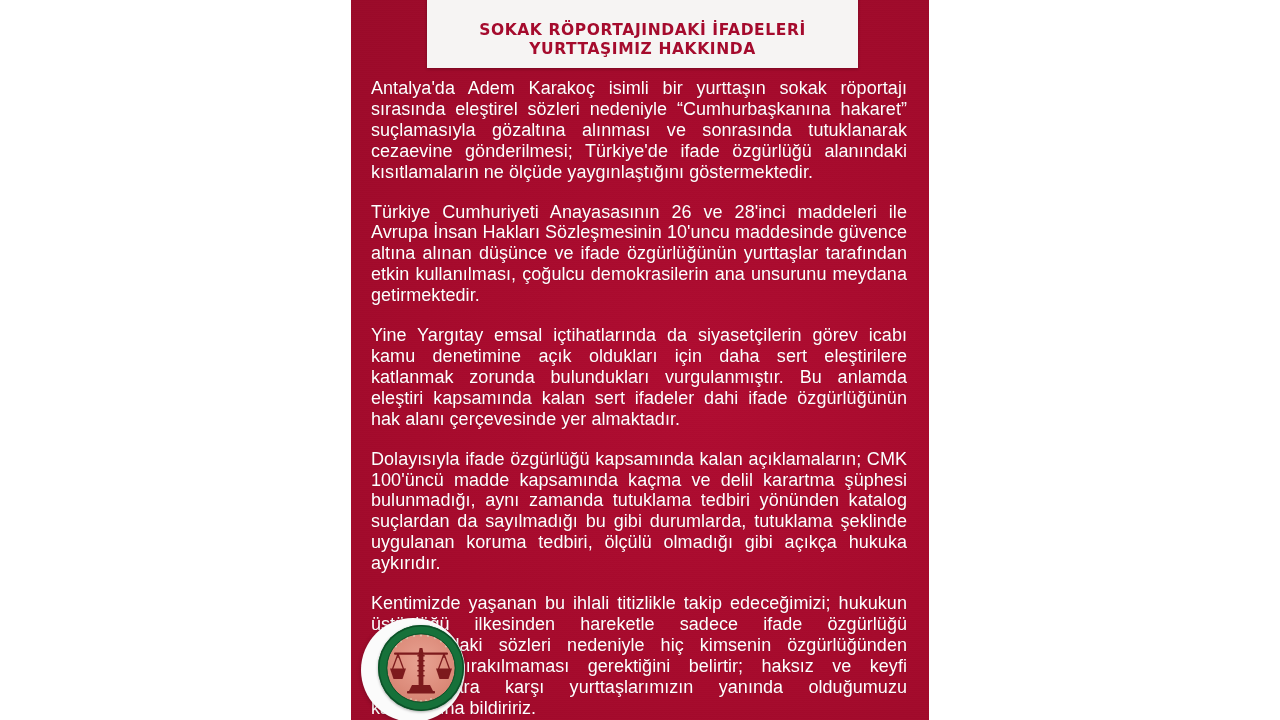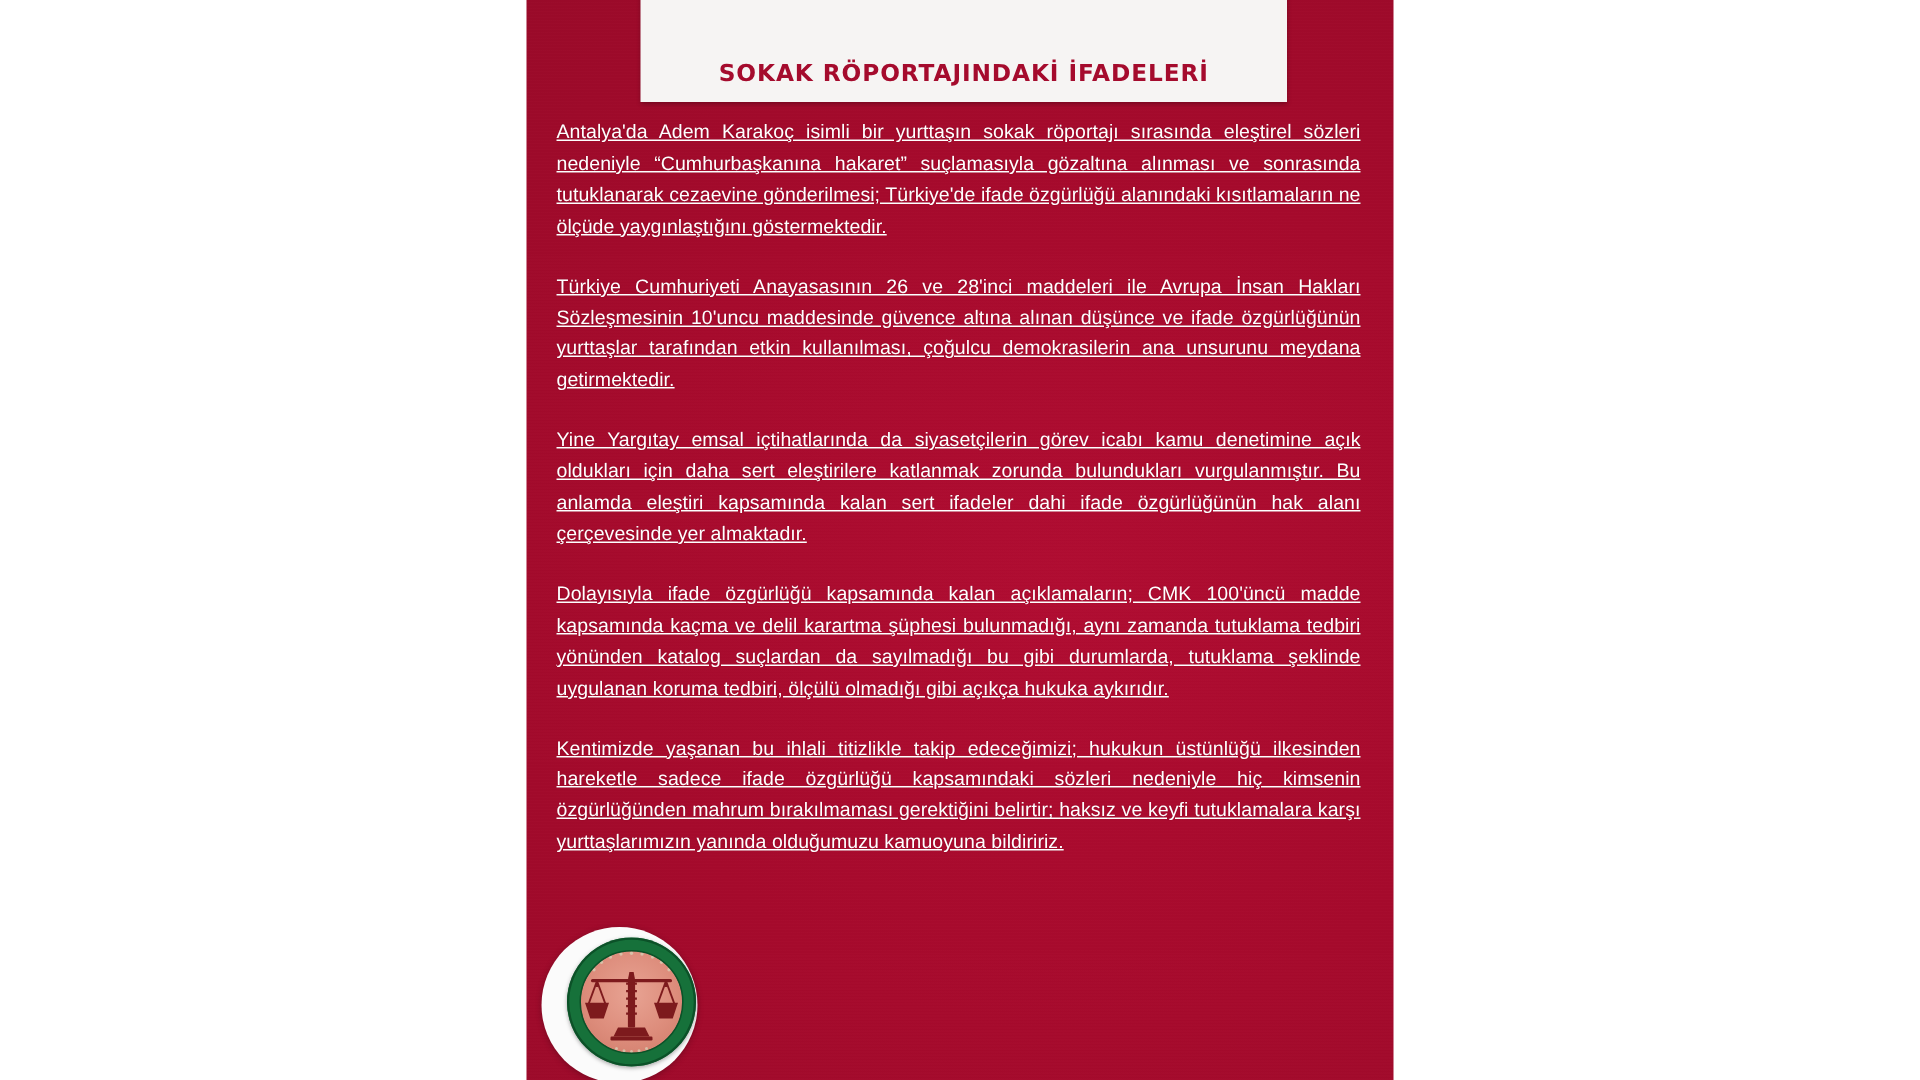--- a/index.html
+++ b/index.html
@@ -89,27 +89,26 @@
     position: absolute;
     left: 20px;              
     top: 78px;
     width: 552px;            
     z-index: 2;
   }
   #body-copy p {
     margin: 0 16px 19px 0;
     color: #ffffff;
     font-family: "Liberation Sans", sans-serif;
-    font-size: 13px;
+    font-size: 18px;
     line-height: 20.9px;
     text-align: justify;
     text-justify: inter-word;
     letter-spacing: 0.05px;
     text-shadow: 0 0 1px rgba(0,0,0,0.18);
-    text-decoration: underline;
   }
   #body-copy p:last-child { margin-bottom: 0; }
 
   
   #emblem-wrap {
     position: absolute;
     left: 18px;              
     top: 620px;
     width: 104px;
     height: 104px;
@@ -164,20 +163,21 @@
 
 <div id="viewer">
 
   <div class="frame-edge left"></div>
   <div class="frame-edge right"></div>
 
   <div id="poster">
 
     <div id="title-band">
       <div class="tline">SOKAK RÖPORTAJINDAKİ İFADELERİ</div>
+      <div class="tline">YURTTAŞIMIZ HAKKINDA</div>
     </div>
 
     <div id="body-copy">
       <p>Antalya'da Adem Karakoç isimli bir yurttaşın sokak röportajı sırasında eleştirel sözleri nedeniyle “Cumhurbaşkanına hakaret” suçlamasıyla gözaltına alınması ve sonrasında tutuklanarak cezaevine gönderilmesi;  Türkiye'de ifade özgürlüğü alanındaki kısıtlamaların ne ölçüde yaygınlaştığını göstermektedir.</p>
       <p>Türkiye Cumhuriyeti Anayasasının 26 ve 28'inci maddeleri ile Avrupa İnsan Hakları Sözleşmesinin 10'uncu maddesinde güvence altına alınan düşünce ve ifade özgürlüğünün yurttaşlar tarafından etkin kullanılması, çoğulcu demokrasilerin ana unsurunu meydana getirmektedir.</p>
       <p>Yine Yargıtay emsal içtihatlarında da siyasetçilerin görev icabı kamu denetimine açık oldukları için daha sert eleştirilere katlanmak zorunda bulundukları vurgulanmıştır. Bu anlamda eleştiri kapsamında kalan sert ifadeler dahi ifade özgürlüğünün hak alanı çerçevesinde yer almaktadır.</p>
       <p>Dolayısıyla ifade özgürlüğü kapsamında kalan açıklamaların; CMK 100'üncü madde kapsamında kaçma ve delil karartma şüphesi bulunmadığı, aynı zamanda tutuklama tedbiri yönünden katalog suçlardan da sayılmadığı bu gibi durumlarda, tutuklama şeklinde uygulanan koruma tedbiri, ölçülü olmadığı gibi açıkça hukuka aykırıdır.</p>
       <p>Kentimizde yaşanan bu ihlali titizlikle takip edeceğimizi; hukukun üstünlüğü ilkesinden hareketle sadece ifade özgürlüğü kapsamındaki sözleri nedeniyle hiç kimsenin özgürlüğünden mahrum bırakılmaması gerektiğini belirtir; haksız ve keyfi tutuklamalara karşı yurttaşlarımızın yanında olduğumuzu kamuoyuna bildiririz.</p>
     </div>
 

